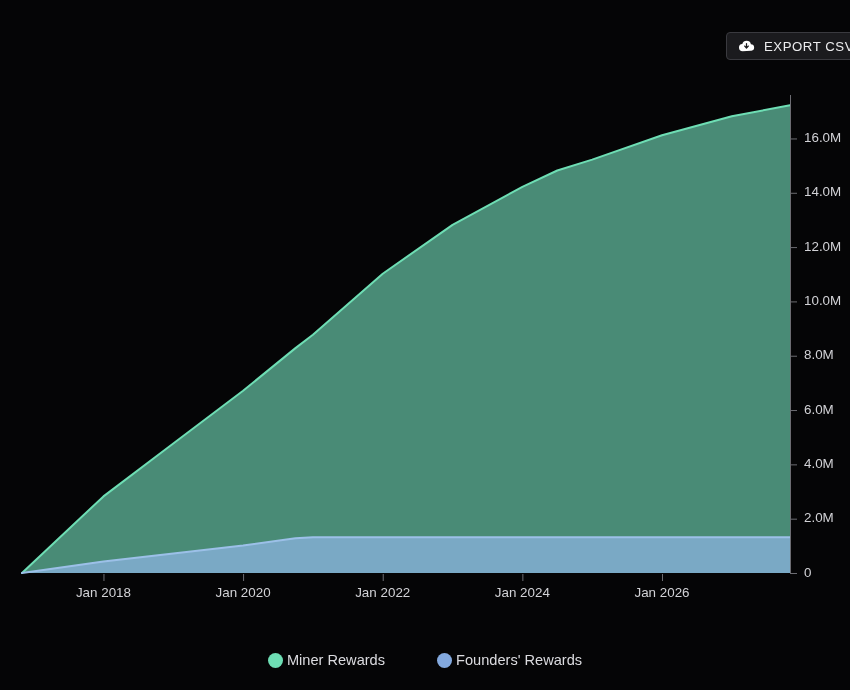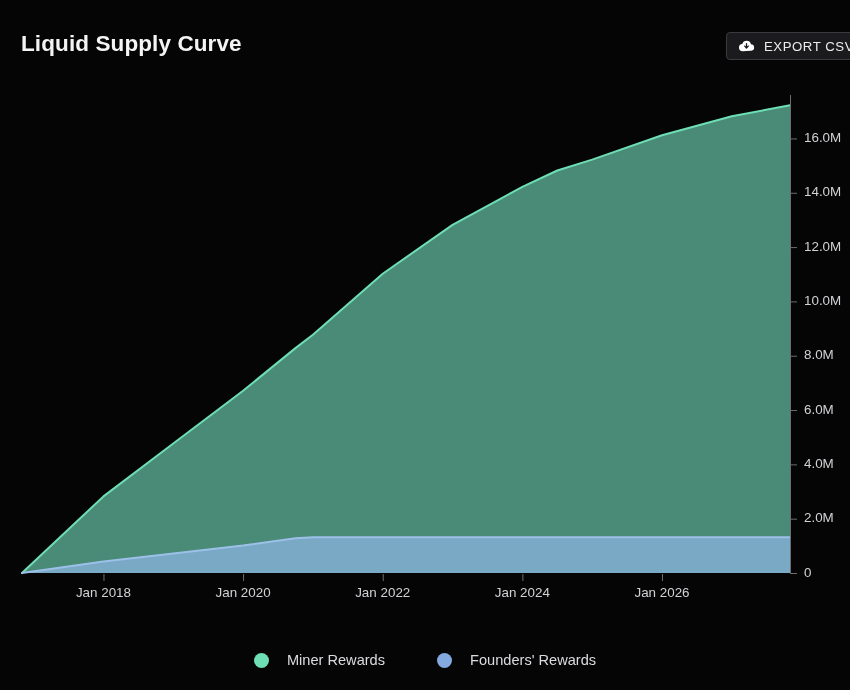--- a/index.html
+++ b/index.html
@@ -101,42 +101,41 @@
     width: 850px;
     height: 30px;
     display: flex;
     align-items: center;
     justify-content: center;
     gap: 52px;
   }
   .legend-item {
     display: flex;
     align-items: center;
-    gap: 18px;
+    gap: 4px;
     cursor: pointer;
   }
   .legend-swatch {
     width: 15px;
     height: 15px;
     border-radius: 50%;
     flex: none;
   }
   .legend-label {
     font-size: 14.6px;
     color: #dcdce0;
     white-space: nowrap;
   }
 </style>
 </head>
 <body>
 
 <div id="app" style="background: rgb(5, 5, 6);">
 
   <div id="header">
-    <div id="chart-title">Liquid Supply Curve</div>
 
     <div id="export-csv-button">
       <span>
         <svg class="cloud-dl" viewBox="0 0 20 16" aria-hidden="true">
           <path d="M5.4 14.2a4.3 4.3 0 0 1-.35-8.58A5.3 5.3 0 0 1 15.2 5.8a3.9 3.9 0 0 1 .5 7.75 3.9 3.9 0 0 1-.6.05z" fill="#ffffff"></path>
           <path d="M10 5.2v4.1M10 10.3l-2.1-2.2M10 10.3l2.1-2.2" stroke="#1b1b1e" stroke-width="1.5" stroke-linecap="round" stroke-linejoin="round" fill="none"></path>
         </svg>
       </span>
       <span class="lbl">EXPORT CSV</span>
     </div>

